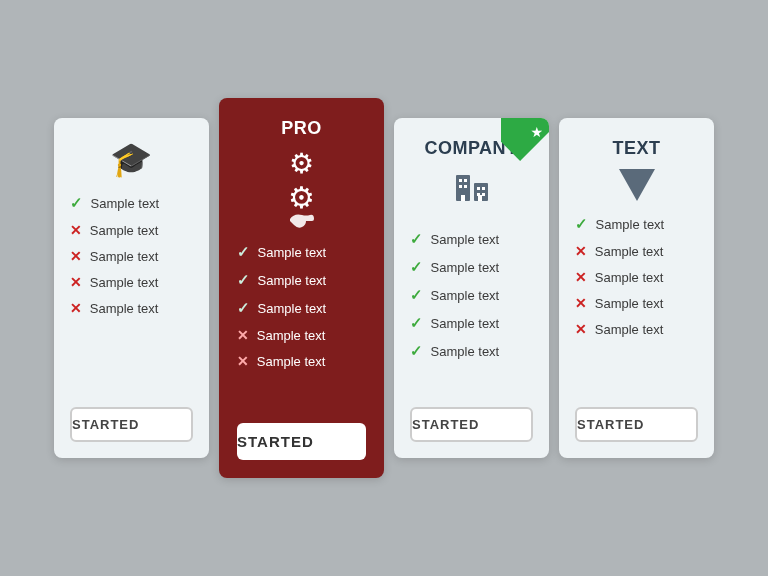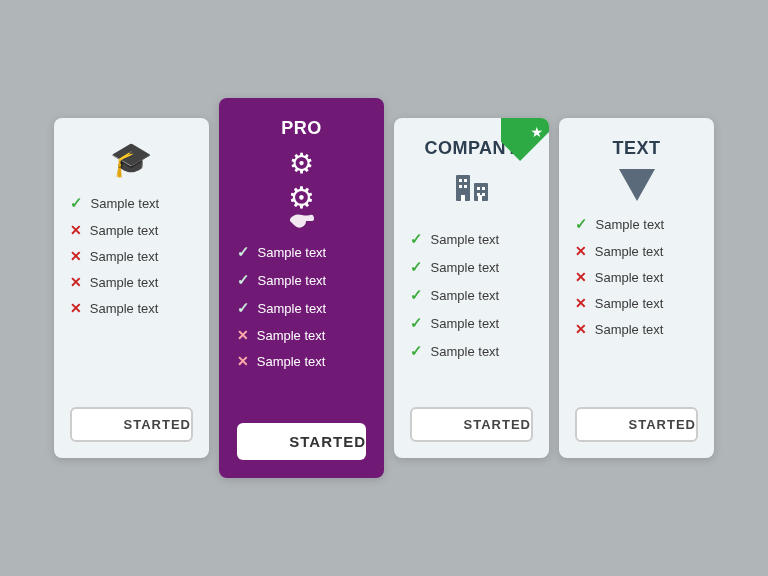--- a/index.html
+++ b/index.html
@@ -27,21 +27,21 @@
       padding: 20px 16px 16px;
       display: flex;
       flex-direction: column;
       align-items: center;
       width: 155px;
       min-height: 340px;
       box-shadow: 0 2px 8px rgba(0,0,0,0.15);
     }
 
     .card-pro {
-      background: #701a75;
+      background: #7f1d1d;
       width: 165px;
       min-height: 380px;
       padding: 20px 18px 18px;
     }
 
     .card-company {
       position: relative;
       overflow: hidden;
     }
 
@@ -120,21 +120,21 @@
       border: 2px solid #cccccc;
       border-radius: 6px;
       padding: 8px 0;
       width: 100%;
       font-size: 13px;
       font-weight: 800;
       color: #444444;
       letter-spacing: 1px;
       cursor: pointer;
       text-transform: uppercase;
-      text-align: right;
+      text-align: left;
     }
 
     .card-pro .started-btn {
       background: white;
       border: none;
       color: #333;
       padding: 10px 0;
       font-size: 15px;
     }
 

